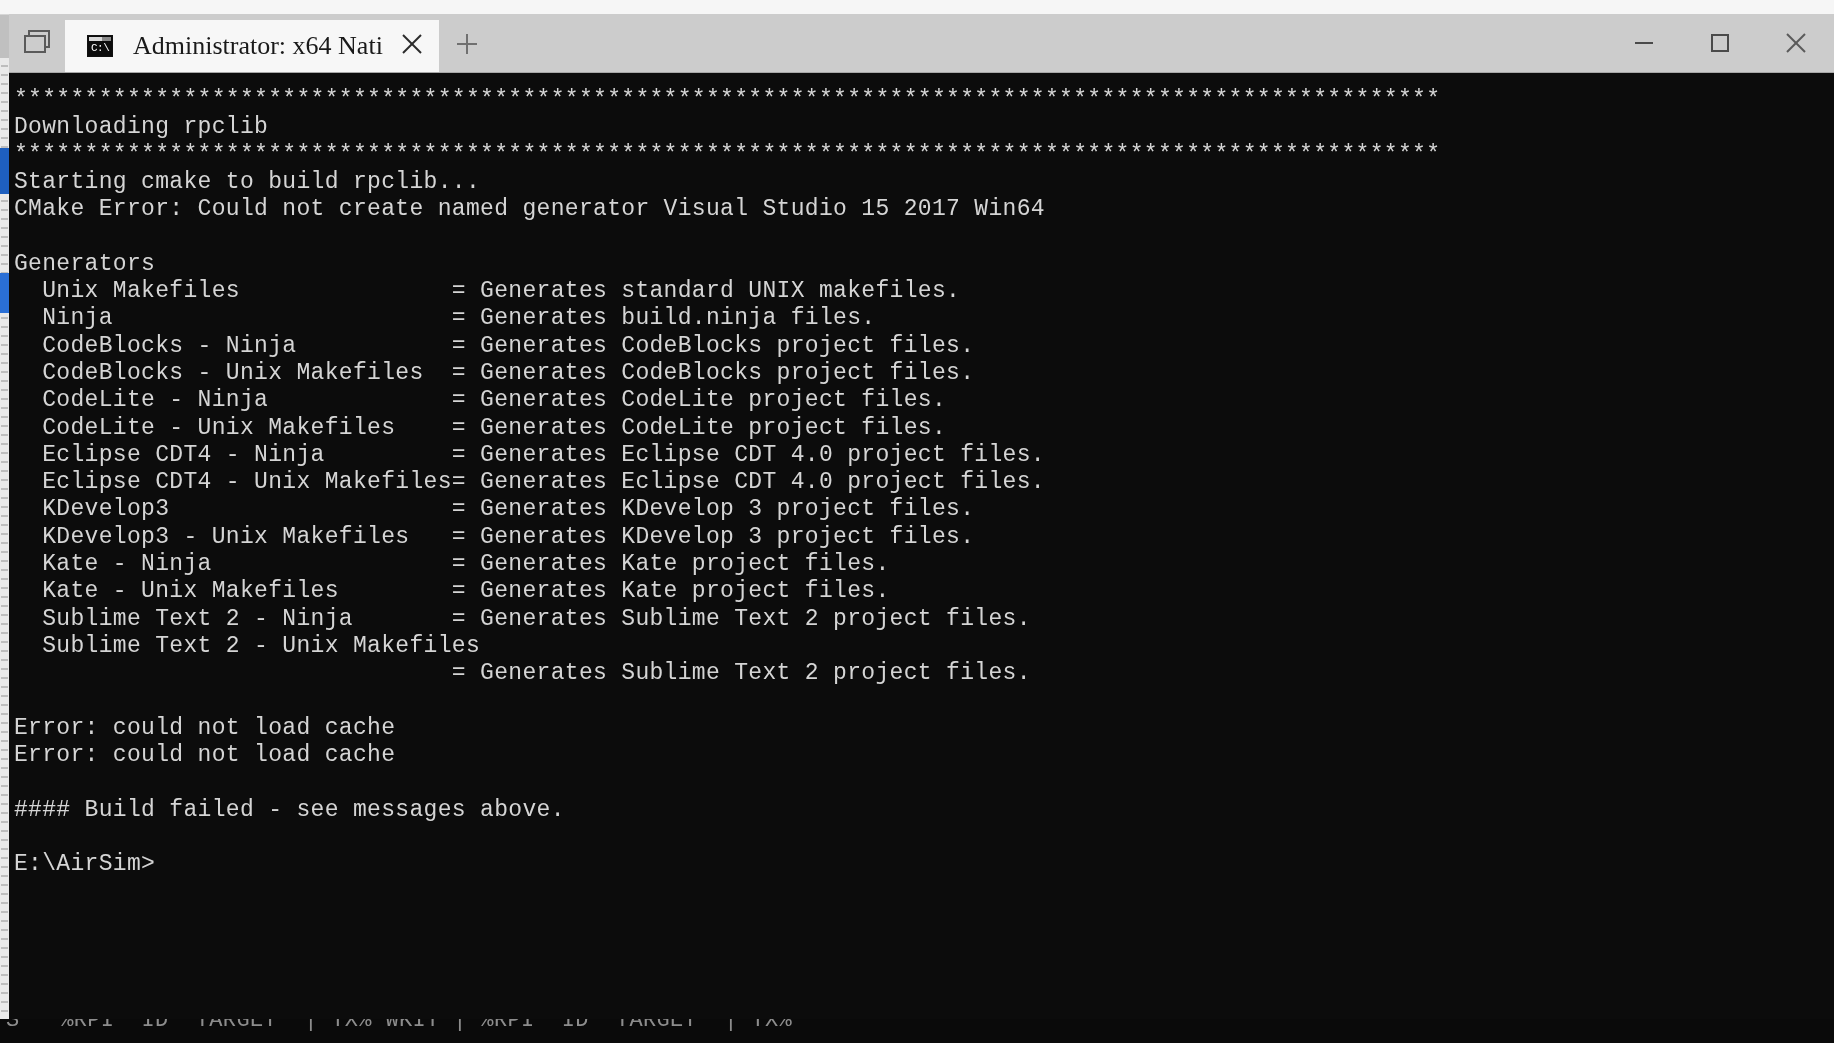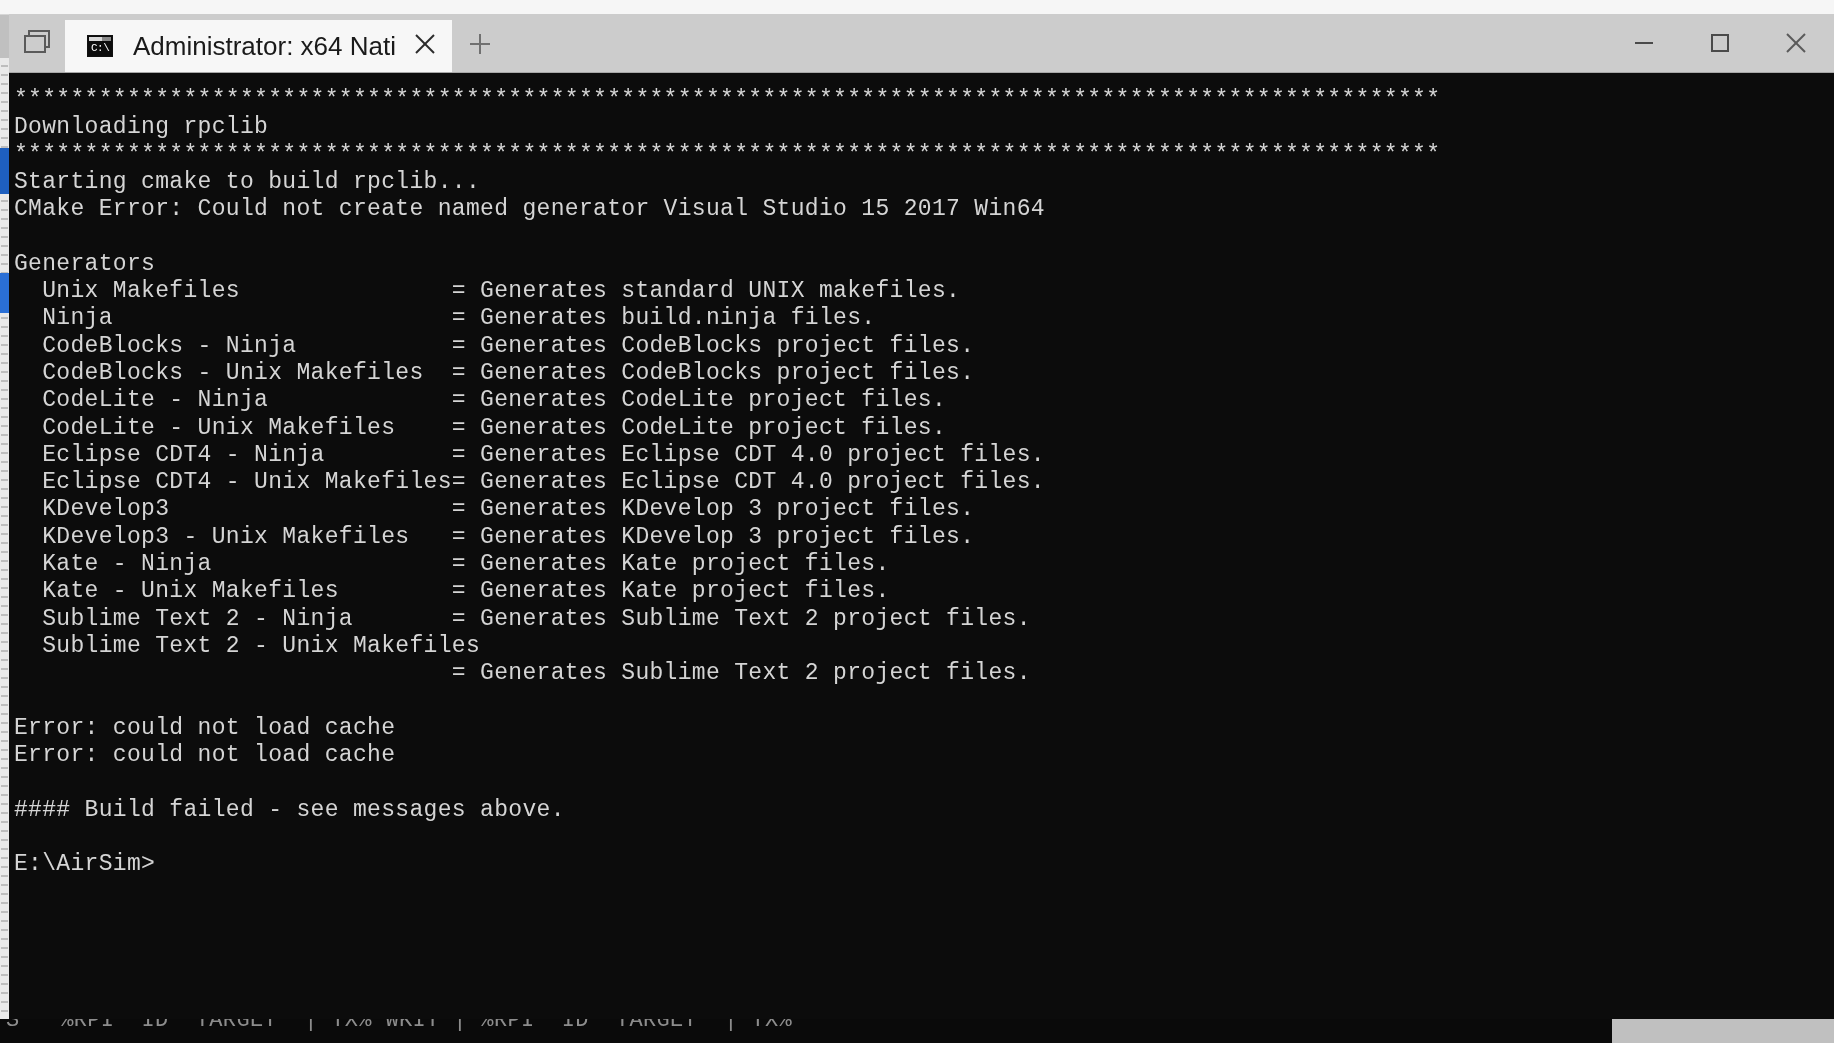--- a/index.html
+++ b/index.html
@@ -29,21 +29,21 @@
     position:absolute;left:0;top:90px;width:9px;height:46px;background:#1e5fbf;
   }
   .bg-left-sliver .sliver-accent2{
     position:absolute;left:0;top:215px;width:9px;height:40px;background:#2a6fd6;
   }
   .bg-left-sliver .sliver-dots{
     position:absolute;left:1px;top:0;width:7px;height:985px;
     background:repeating-linear-gradient(to bottom,#e9e9e9 0 7px,#bdbdbd 7px 9px);
   }
   .bg-bottom-strip{
-    position:absolute;left:0;bottom:0;width:1612px;height:24px;
+    position:absolute;left:0;bottom:0;width:1834px;height:24px;
     background:#0a0a0a;overflow:hidden;
   }
   .bg-bottom-strip .ghost-line{
     position:absolute;left:6px;top:-11px;
     font-family:"Liberation Mono", monospace;font-size:22px;color:#8d8d8d;
     white-space:pre;letter-spacing:0.35px;
   }
 
   
   .term-window{
@@ -76,21 +76,21 @@
   .tab-icon .bar{
     position:absolute;left:1px;right:1px;top:1px;height:4px;
     background:linear-gradient(to right,#d8d8d8 0 60%,#8a8a8a 60% 100%);
   }
   .tab-icon .prompt{
     position:absolute;left:3px;top:7px;
     font-family:"Liberation Mono", monospace;font-size:11px;line-height:11px;
     color:#ffffff;letter-spacing:-0.5px;white-space:nowrap;
   }
   .tab-title{
-    font-family:Liberation Sans, sans-serif;font-size:26px;color:#1a1a1a;
+    font-family:Liberation Serif, serif;font-size:26px;color:#1a1a1a;
     white-space:nowrap;flex:1 1 auto;
   }
   .tab-close{
     width:46px;height:46px;display:flex;align-items:center;justify-content:center;
     margin-left:6px;
   }
   .new-tab-btn{
     width:56px;height:52px;display:flex;align-items:center;justify-content:center;
     background:#cccccc;
   }

